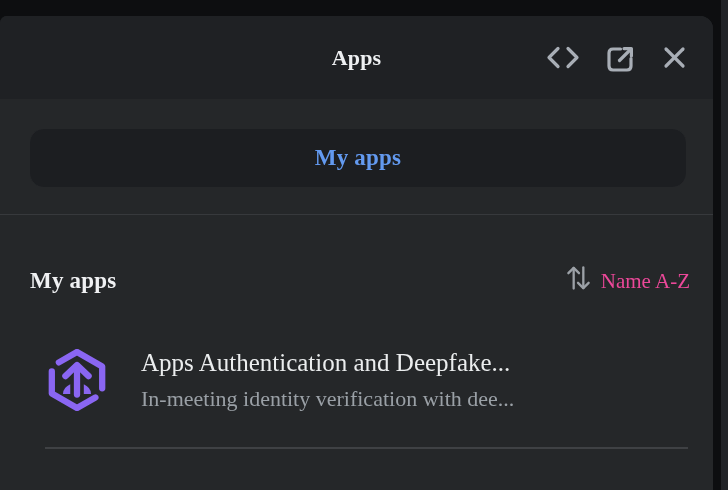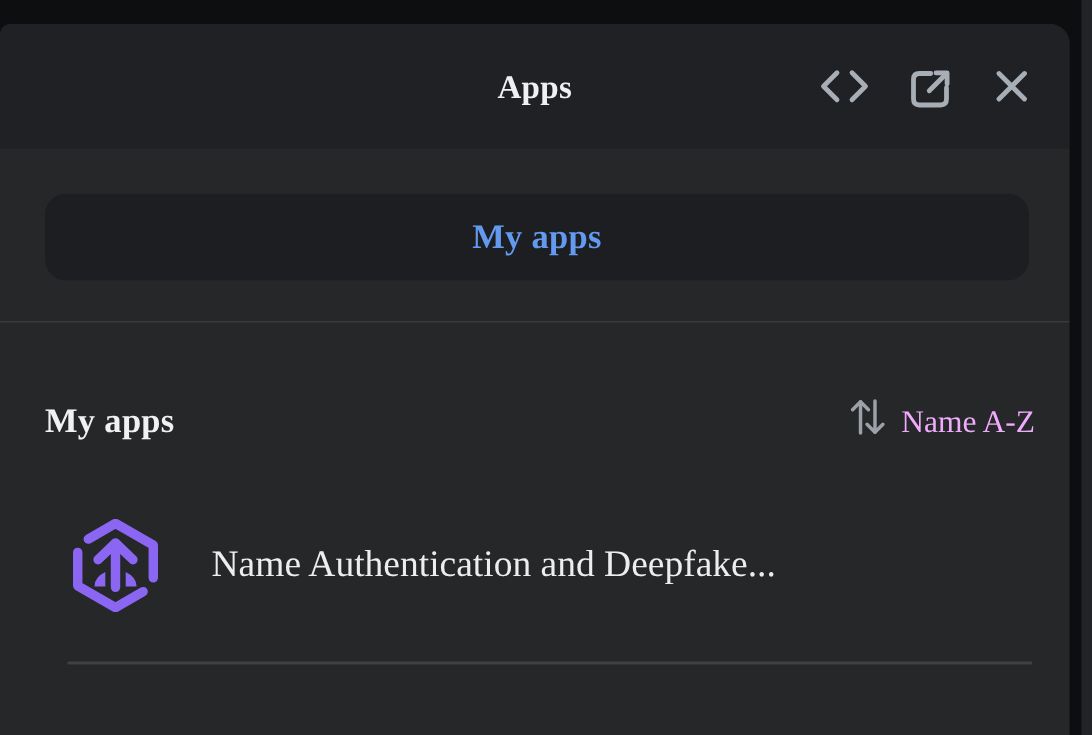--- a/index.html
+++ b/index.html
@@ -84,21 +84,21 @@
   .section-row {
     display: flex; align-items: center; justify-content: space-between;
     padding: 48px 23px 0 30px;
   }
   .section-heading {
     color: #f0f1f3; font-size: 23px; font-weight: 700;
     letter-spacing: 0.2px;
   }
   .sort-control {
     display: flex; align-items: center; gap: 9px;
-    color: #f0abfc; font-size: 21px;
+    color: #ec4899; font-size: 21px;
     cursor: pointer; background: none; border: none;
     font-family: inherit;
   }
   .sort-stroke { stroke: #9ca1a7; stroke-width: 2.4; fill: none;
                  stroke-linecap: round; stroke-linejoin: round; }
 
   
   .app-item {
     display: flex; align-items: center; gap: 33px;
     margin: 47px 23px 0 46px;
@@ -186,20 +186,21 @@
           <path class="logo-stroke" d="M 51,50 L 32,61 L 6,46 L 6,23"></path>
 
           <path class="logo-stroke" d="M 20,28 L 32,16.5 L 44,28"></path>
           <path class="logo-stroke" d="M 32,21 L 32,47"></path>
 
           <path class="logo-fill" d="M 25,46.5 L 25,36.5 Q 17.5,40 17.5,46.5 Z"></path>
           <path class="logo-fill" d="M 39,46.5 L 39,36.5 Q 46.5,40 46.5,46.5 Z"></path>
         </svg>
       </span>
       <div class="app-text">
-        <div class="app-name">Name Authentication and Deepfake...</div>
+        <div class="app-name">Apps Authentication and Deepfake...</div>
+        <div class="app-desc">In-meeting identity verification with dee...</div>
       </div>
     </div>
 
     <div class="item-divider"></div>
 
   </div>
 </div>
 
 </body></html>

